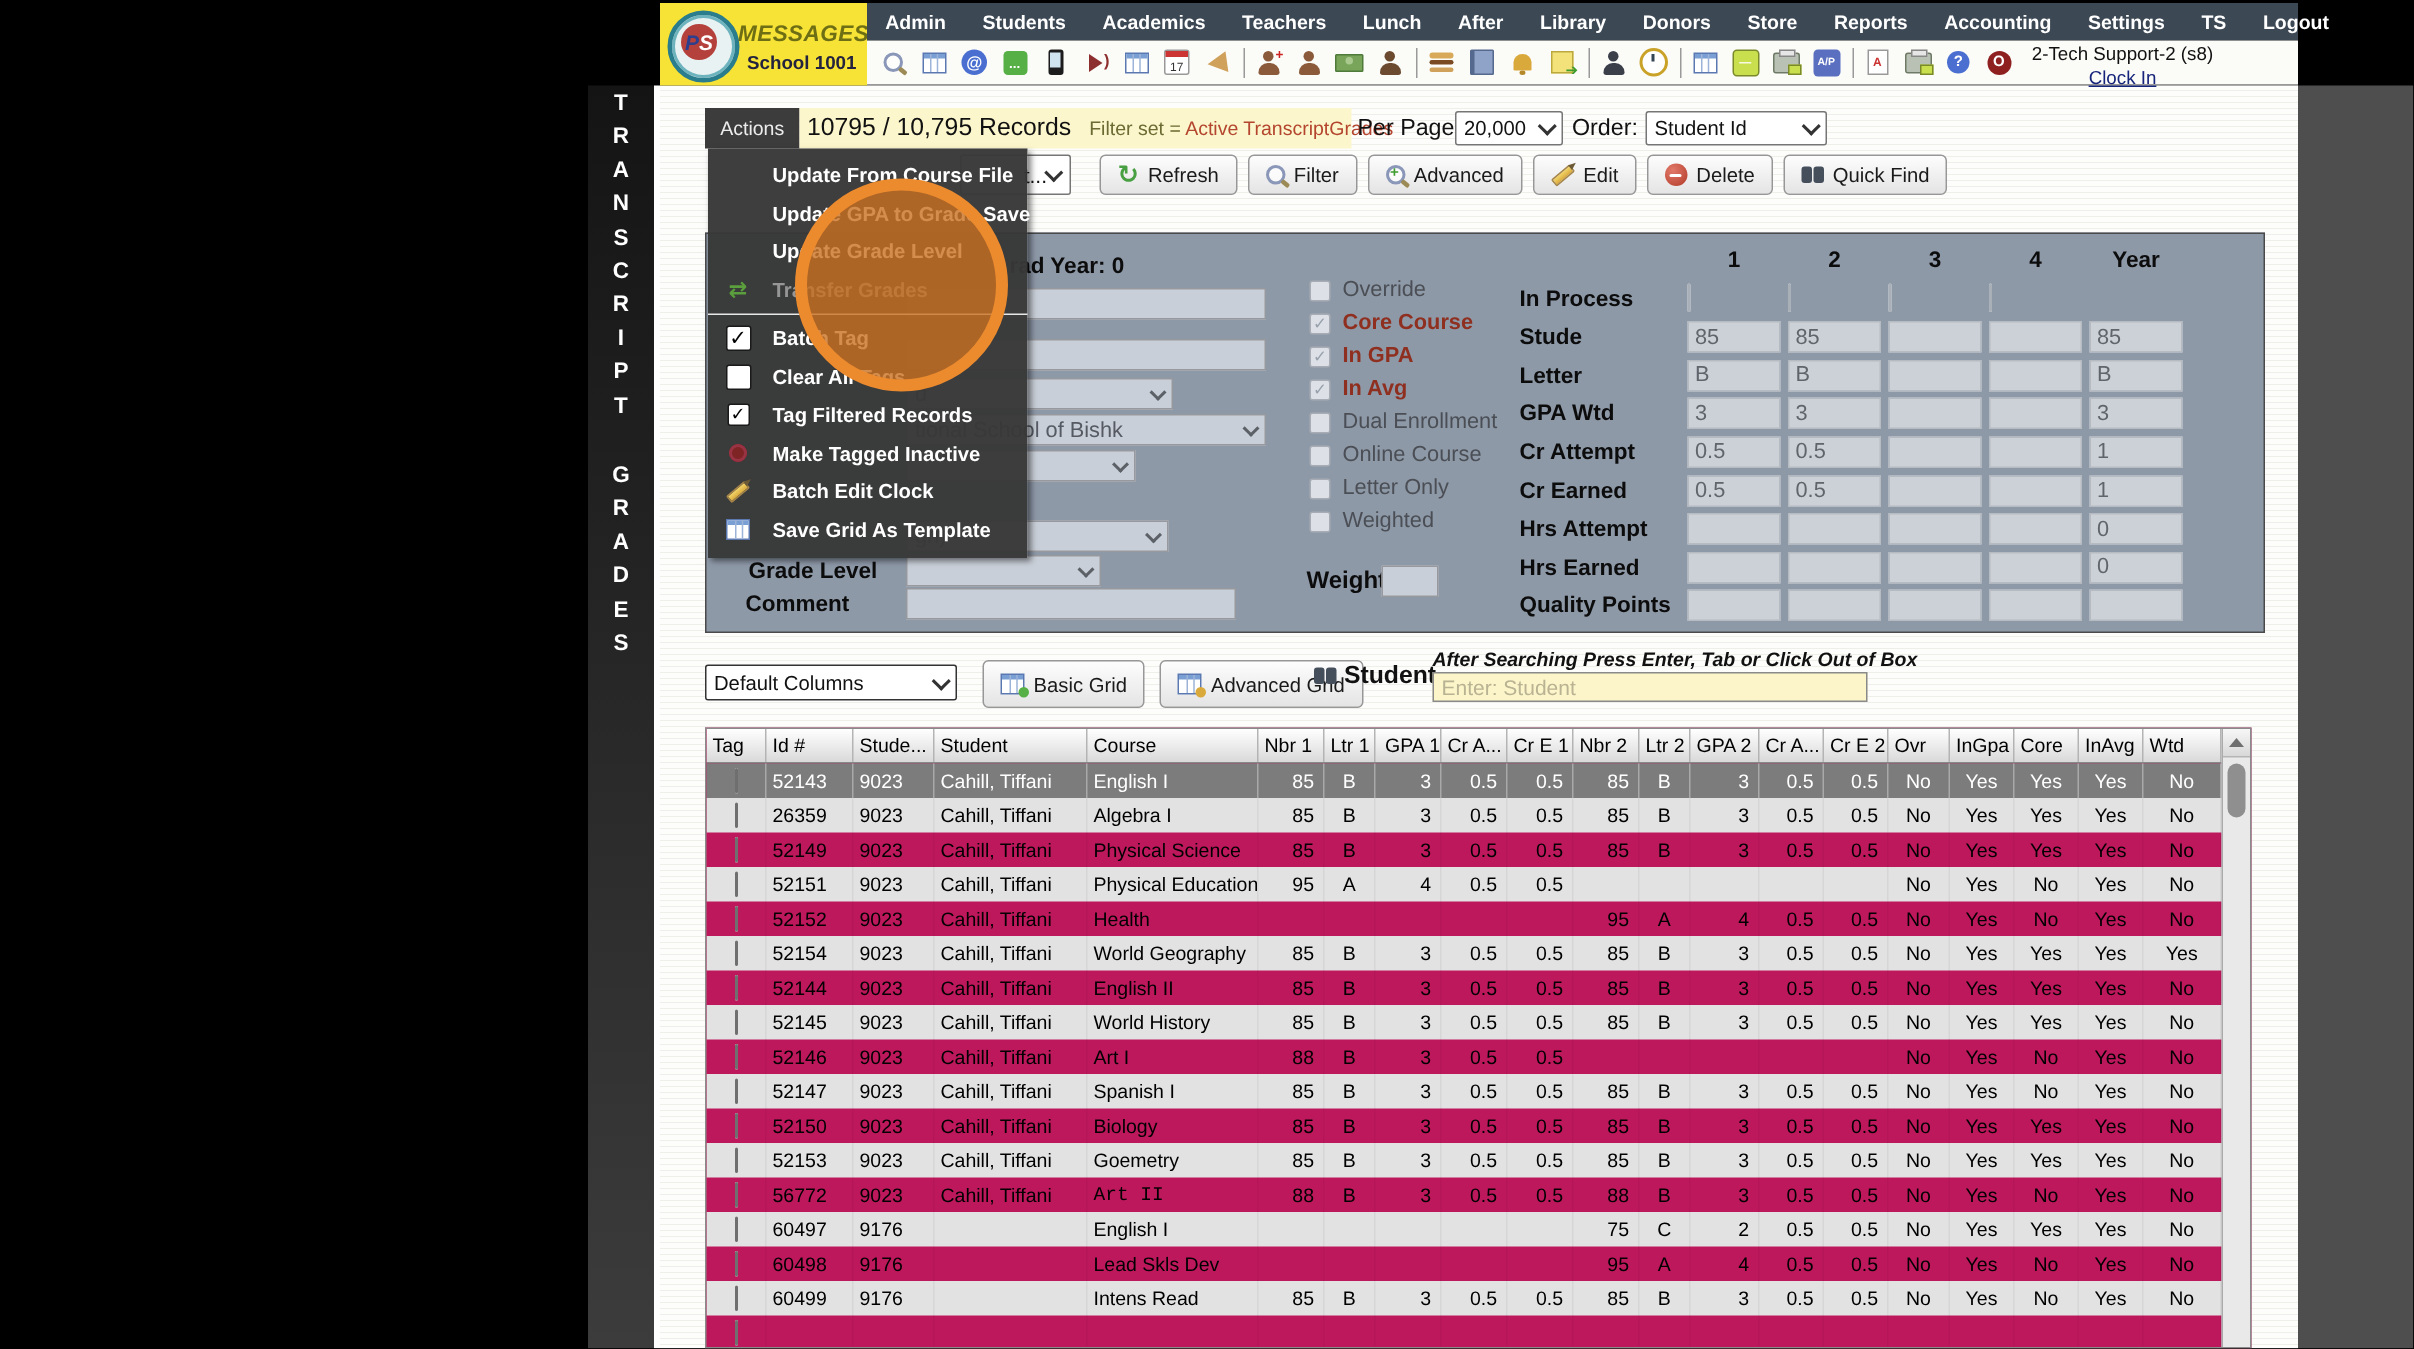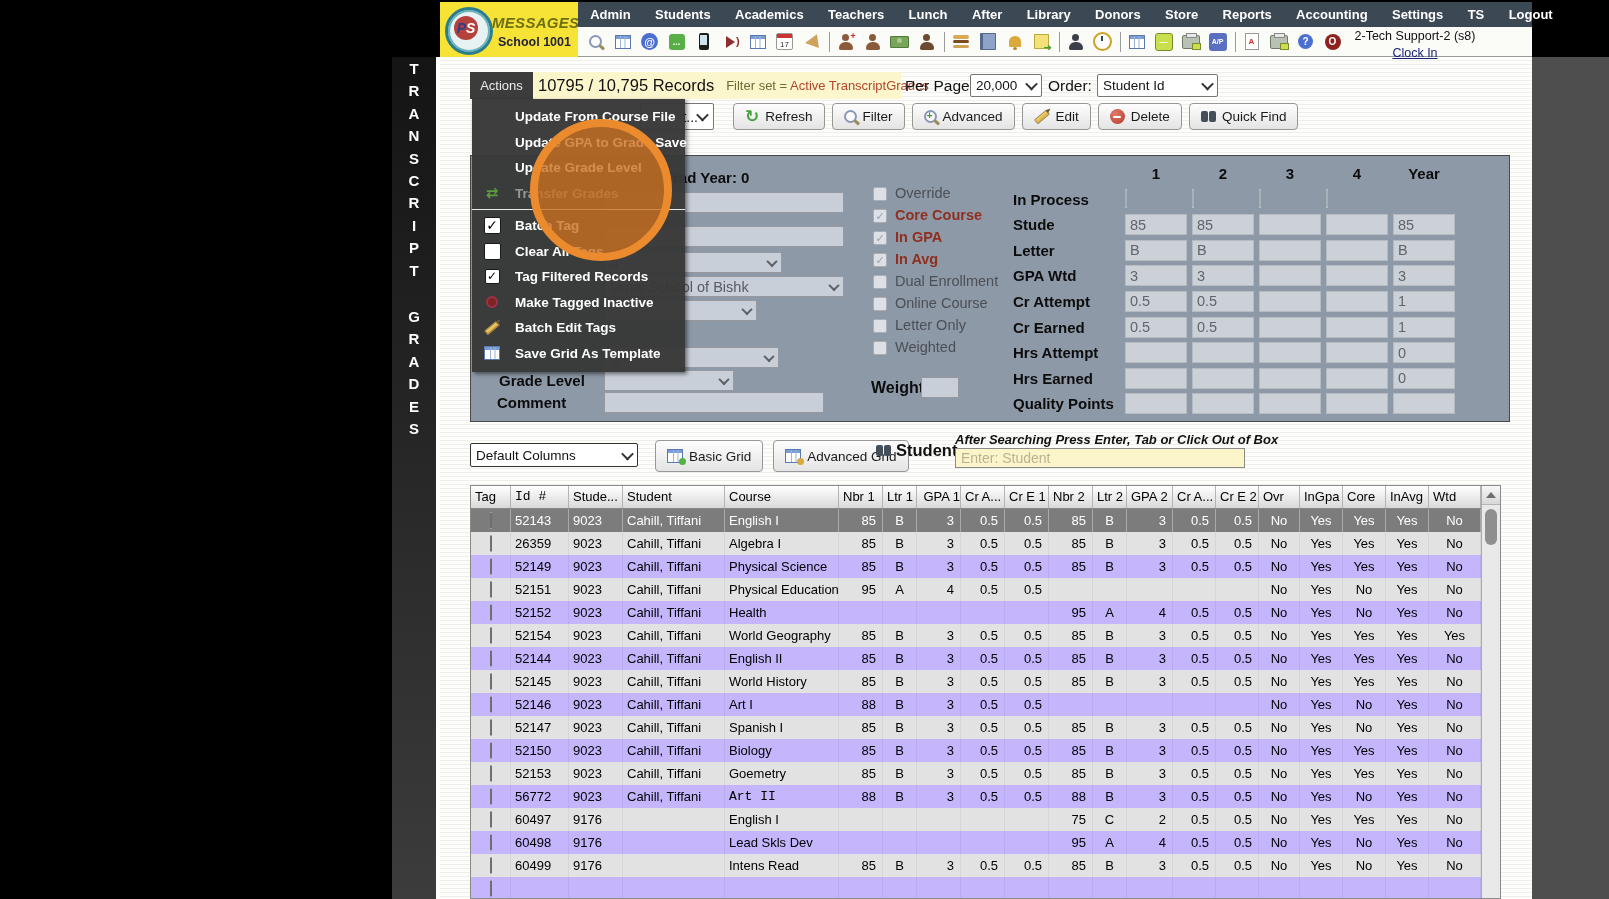--- a/index.html
+++ b/index.html
@@ -116,21 +116,21 @@
   #columns-select{left:470px;top:443px;width:168px;height:24px;border:1px solid #333;}
   #grid-btns{left:655px;top:440px;height:32px;display:flex;gap:10px;}
   #student-tag{left:876px;top:441px;display:flex;align-items:center;gap:5px;}
   #student-label{font-weight:bold;font-size:16.5px;color:#111;}
   #search-hint{left:955px;top:432px;font-size:13px;font-weight:bold;font-style:italic;color:#111;white-space:nowrap;}
   #student-search{left:955px;top:448px;width:290px;height:20px;background:#fbf5c9;border:1px solid #8a8a8a;
                   font-size:14px;color:#555;padding:0 5px;box-sizing:border-box;font-family:inherit;}
   #student-search::placeholder{color:#b9b293;}
 
   
-  #table-wrap{left:470px;top:485px;width:1031px;height:414px;background:#c4b5fd;border:1px solid #8a8a8a;box-sizing:border-box;overflow:hidden;}
+  #table-wrap{left:470px;top:485px;width:1031px;height:414px;background:#be185d;border:1px solid #8a8a8a;box-sizing:border-box;overflow:hidden;}
   #t-header{display:flex;height:23px;background:linear-gradient(180deg,#ffffff,#d9d9d9);border-bottom:1px solid #888;box-sizing:border-box;}
   .t-hcell{font-size:13px;color:#000;line-height:22px;padding-left:4px;box-sizing:border-box;border-right:1px solid #b4b4b4;
            overflow:hidden;white-space:nowrap;flex:0 0 auto;}
   .t-row{display:flex;height:23px;}
   .t-row.alt{background:#e2e2e2;}
   .t-row.selected{background:#7c7c7c;color:#fff;}
   .t-cell{font-size:13px;line-height:23px;box-sizing:border-box;overflow:hidden;white-space:nowrap;flex:0 0 auto;
           border-right:1px solid rgba(0,0,0,.05);padding:0 4px;}
   .t-row.selected .t-cell{border-right:1px solid rgba(255,255,255,.35);}
   .t-cell.al{text-align:left;} .t-cell.ar{text-align:right;padding-right:6px;} .t-cell.ac{text-align:center;}
@@ -534,21 +534,21 @@
         <i></i>
       </span>
     <span id="student-label">Student</span>
   </div>
   <div class="abs" id="search-hint">After Searching Press Enter, Tab or Click Out of Box</div>
   <input class="abs" id="student-search" placeholder="Enter: Student" style="">
 
   <div class="abs" id="table-wrap">
     <div id="t-header">
         <span class="t-hcell" style="width: 40px;">Tag</span>
-        <span class="t-hcell" style="width: 58px; font-family: Liberation Mono, monospace;">Id #</span>
+        <span class="t-hcell" style="width: 58px;">Id #</span>
         <span class="t-hcell" style="width: 54px;">Stude...</span>
         <span class="t-hcell" style="width: 102px;">Student</span>
         <span class="t-hcell" style="width: 114px;">Course</span>
         <span class="t-hcell" style="width: 44px;">Nbr 1</span>
         <span class="t-hcell" style="width: 34px;">Ltr 1</span>
         <span class="t-hcell" style="width: 44px; text-align: right;">GPA 1</span>
         <span class="t-hcell" style="width: 44px;">Cr A...</span>
         <span class="t-hcell" style="width: 44px;">Cr E 1</span>
         <span class="t-hcell" style="width: 44px;">Nbr 2</span>
         <span class="t-hcell" style="width: 34px;">Ltr 2</span>
@@ -983,21 +983,21 @@
       <div class="menu-item">
         <span class="mi-icon">
           <span class="mdot"></span>
         </span>
         <span class="mi-label">Make Tagged Inactive</span>
       </div>
       <div class="menu-item">
         <span class="mi-icon">
           <span class="pencil"></span>
         </span>
-        <span class="mi-label">Batch Edit Tags</span>
+        <span class="mi-label">Batch Edit Clock</span>
       </div>
       <div class="menu-item">
         <span class="mi-icon">
           <span class="gridic"></span>
         </span>
         <span class="mi-label">Save Grid As Template</span>
       </div>
     </div>
 
   <div class="abs" id="annotation-circle"></div>

